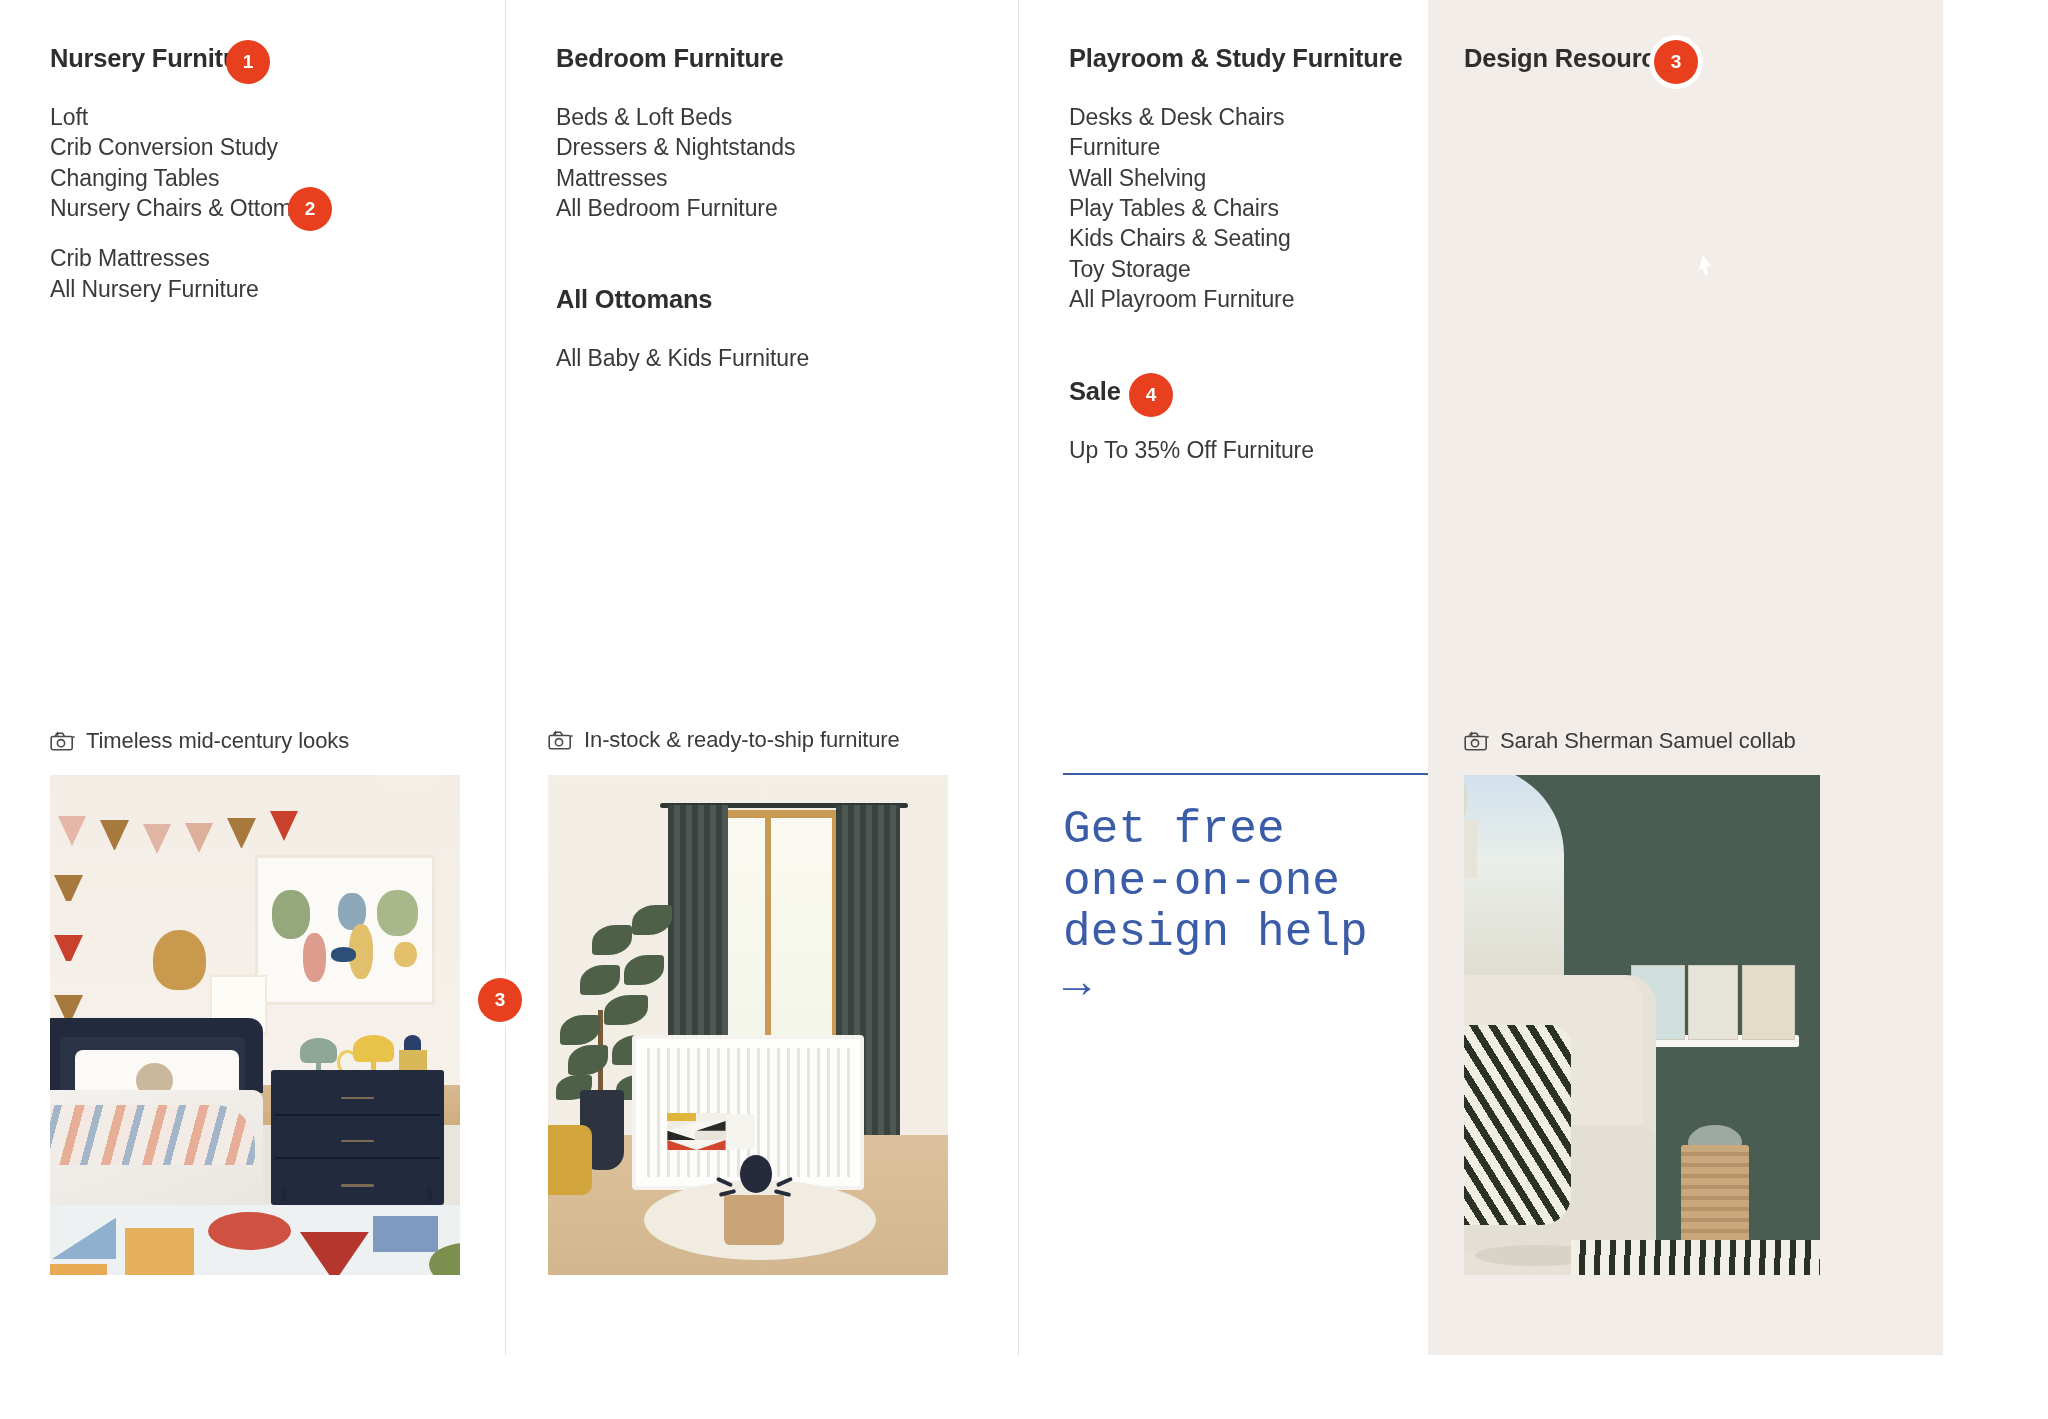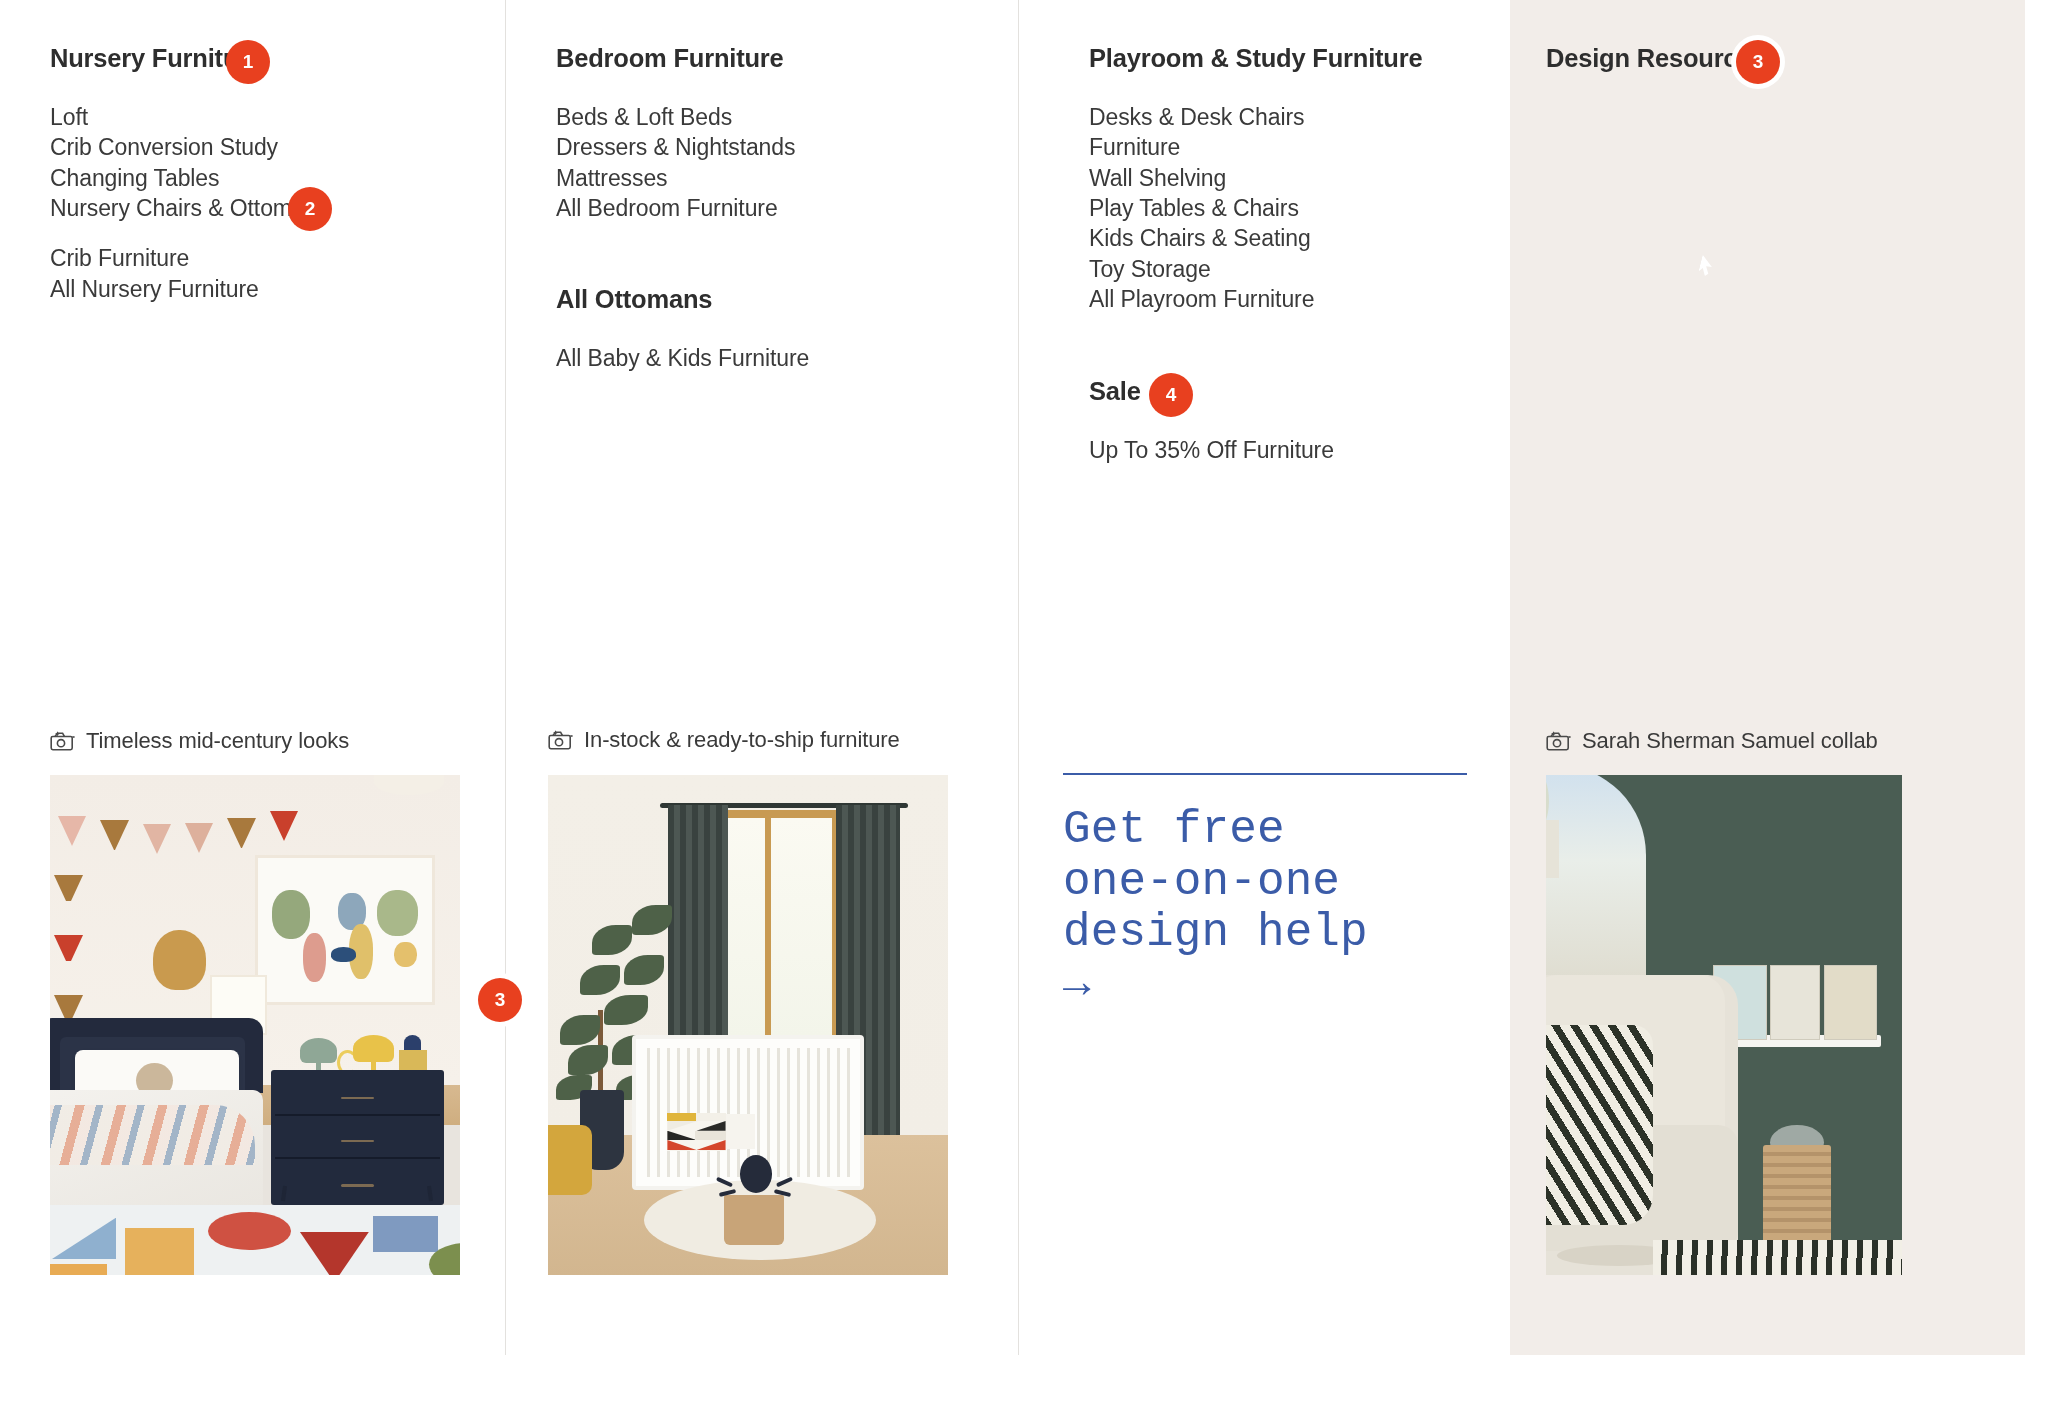--- a/index.html
+++ b/index.html
@@ -18,21 +18,21 @@
     background: #ffffff;
     display: flex;
   }
   .col {
     position: relative;
     height: 1355px;
     padding: 44px 0 0 0;
   }
   .col-1 { width: 505px; }
   .col-2 { width: 513px; border-left: 1px solid #e3e1de; }
-  .col-3 { width: 492px; border-left: 1px solid #e3e1de; padding-left: 20px; }
+  .col-3 { width: 410px; border-left: 1px solid #e3e1de; }
   .col-4 { width: 515px; background: #f2ede9; }
 
   .col-inner { padding-left: 50px; padding-right: 24px; }
   .col-4 .col-inner { padding-left: 36px; }
 
   
   .grp-head {
     position: relative;
     font-size: 25.5px;
     font-weight: bold;
@@ -339,21 +339,21 @@
               <a class="nav-link">Crib Conversion Study</a>
             </div>
           <div class="link-wrap">
               <a class="nav-link">Changing Tables</a>
             </div>
           <div class="link-wrap" style="position:relative;">
             <a class="nav-link">Nursery Chairs &amp; Ottomans</a>
             <span class="badge" style="left:238px; top:-6px;">2</span>
           </div>
           <div class="link-wrap">
-              <a class="nav-link">Crib Furniture</a>
+              <a class="nav-link">Crib Mattresses</a>
             </div>
           <div class="link-wrap">
               <a class="nav-link">All Nursery Furniture</a>
             </div>
         </div>
       </div>
 
       <div class="caption-row" style="left:50px; top:728px;">
         <svg class="cam-icon" viewBox="0 0 26 22">
           <rect x="1.2" y="6.5" width="21" height="13.2" rx="1.6" fill="none" stroke="#4a4a4a" stroke-width="1.6"></rect>

